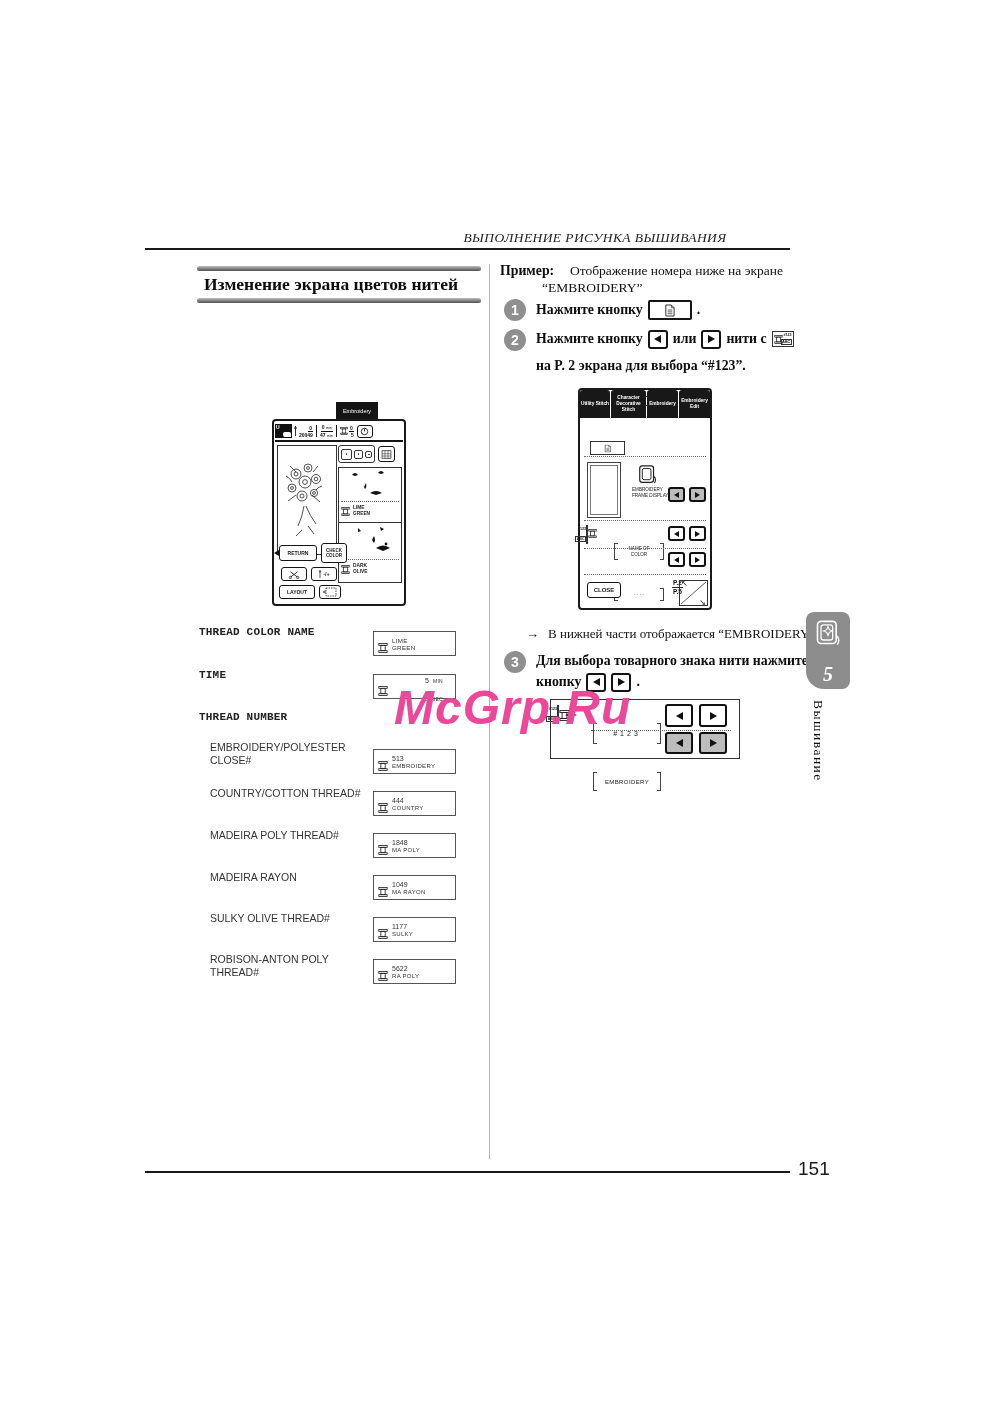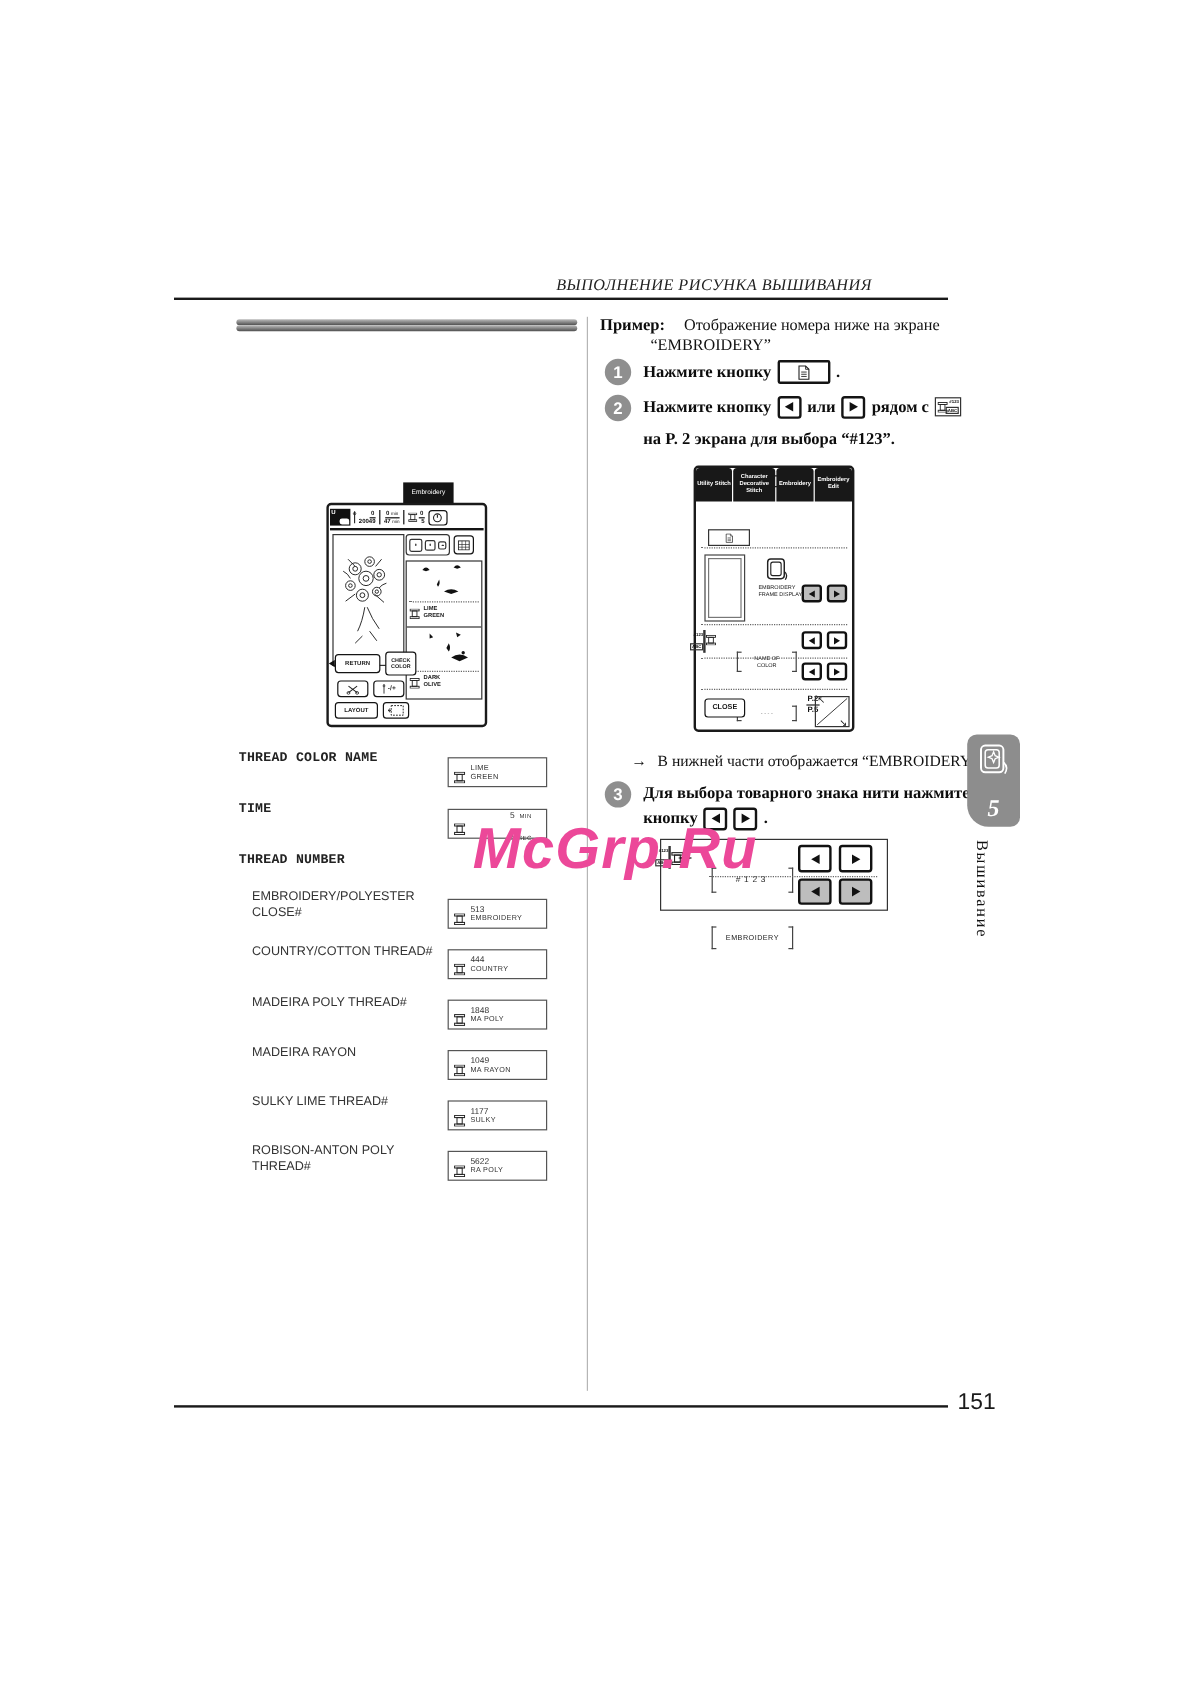--- a/index.html
+++ b/index.html
@@ -117,20 +117,21 @@
 </svg>
 
 <div class="page">
 
   <div class="abs run-head" style="left:400px;top:230px;width:390px;">ВЫПОЛНЕНИЕ РИСУНКА ВЫШИВАНИЯ</div>
   <div class="abs rule" style="left:145px;top:248px;width:645px;height:2px;"></div>
   <div class="abs col-div" style="left:489px;top:264px;width:1px;height:895px;"></div>
 
   <div class="abs" style="left:197px;top:266px;width:284px;">
     <div class="tbar"></div>
+    <div class="sec-title">Изменение экрана цветов нитей</div>
     <div class="tbar"></div>
   </div>
 
 
   <div class="abs" style="left:272px;top:402px;width:134px;height:204px;">
     <div class="blk-tab" style="left:64px;top:0;width:42px;height:18px;font-size:5.5px;">Embroidery</div>
     <div class="scr-body" style="left:0;top:17px;width:134px;height:187px;">
 
       <div class="abs" style="left:1px;top:1px;width:128px;height:18px;border-bottom:2px solid #141414;display:flex;align-items:center;gap:1px;">
         <div style="width:17px;height:14px;background:#111;color:#fff;position:relative;flex:0 0 auto;">
@@ -345,21 +346,21 @@
   <div class="vbox" style="left:373px;top:875px;">
     <svg width="10" height="10" viewBox="0 0 12 12" style="align-self:flex-end;">
         <use href="#sym-spool"></use>
       </svg>
     <div>
         <div class="vnum">1049</div>
          <div class="vbrand">MA RAYON</div>
       </div>
   </div>
 
-  <div class="abs lbl-r" style="left:210px;top:912px;width:180px;">SULKY LIME THREAD#</div>
+  <div class="abs lbl-r" style="left:210px;top:912px;width:180px;">SULKY OLIVE THREAD#</div>
   <div class="vbox" style="left:373px;top:917px;">
     <svg width="10" height="10" viewBox="0 0 12 12" style="align-self:flex-end;">
         <use href="#sym-spool"></use>
       </svg>
     <div>
         <div class="vnum">1177</div>
          <div class="vbrand">SULKY</div>
       </div>
   </div>
 
@@ -392,21 +393,21 @@
   <div class="abs stepc" style="left:504px;top:329px;">2</div>
   <div class="abs steprow" style="left:536px;top:328px;height:22px;">
     <span class="stept">Нажмите кнопку</span>
     <span class="inlbtn" style="width:20px;height:19px;border-radius:3px;">
         <span class="tri-l"></span>
       </span>
     <span class="stept">или</span>
     <span class="inlbtn" style="width:20px;height:19px;border-radius:3px;">
         <span class="tri-r"></span>
       </span>
-    <span class="stept">рядом с</span>
+    <span class="stept">нити с</span>
     <span class="icon123" style="width:22px;height:16px;">
       <svg width="9" height="9" viewBox="0 0 12 12" style="position:absolute;left:1px;top:3px;">
           <use href="#sym-spool"></use>
         </svg>
       <span class="t1">#123</span>
       <span class="t2">ABC</span>
     </span>
   </div>
   <div class="abs stept" style="left:536px;top:358px;">на P. 2 экрана для выбора “#123”.</div>
 

